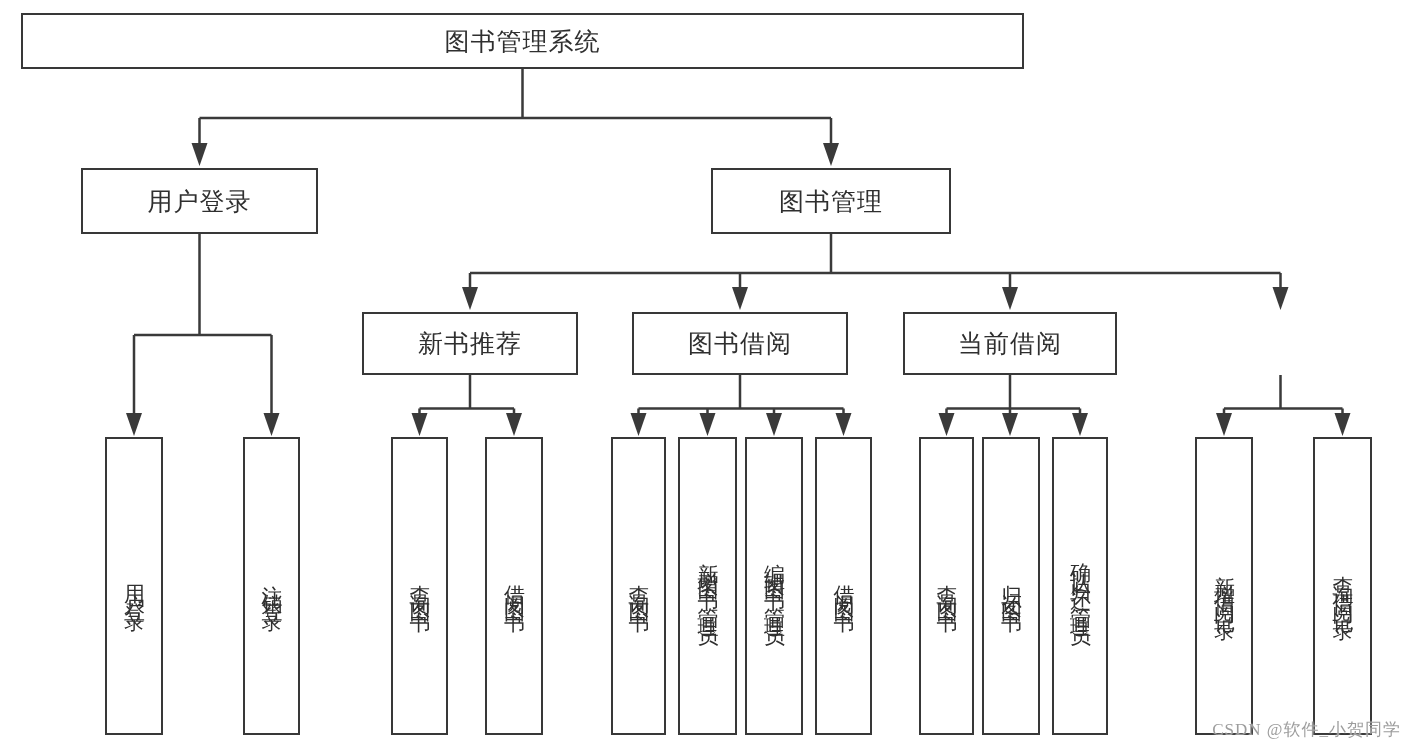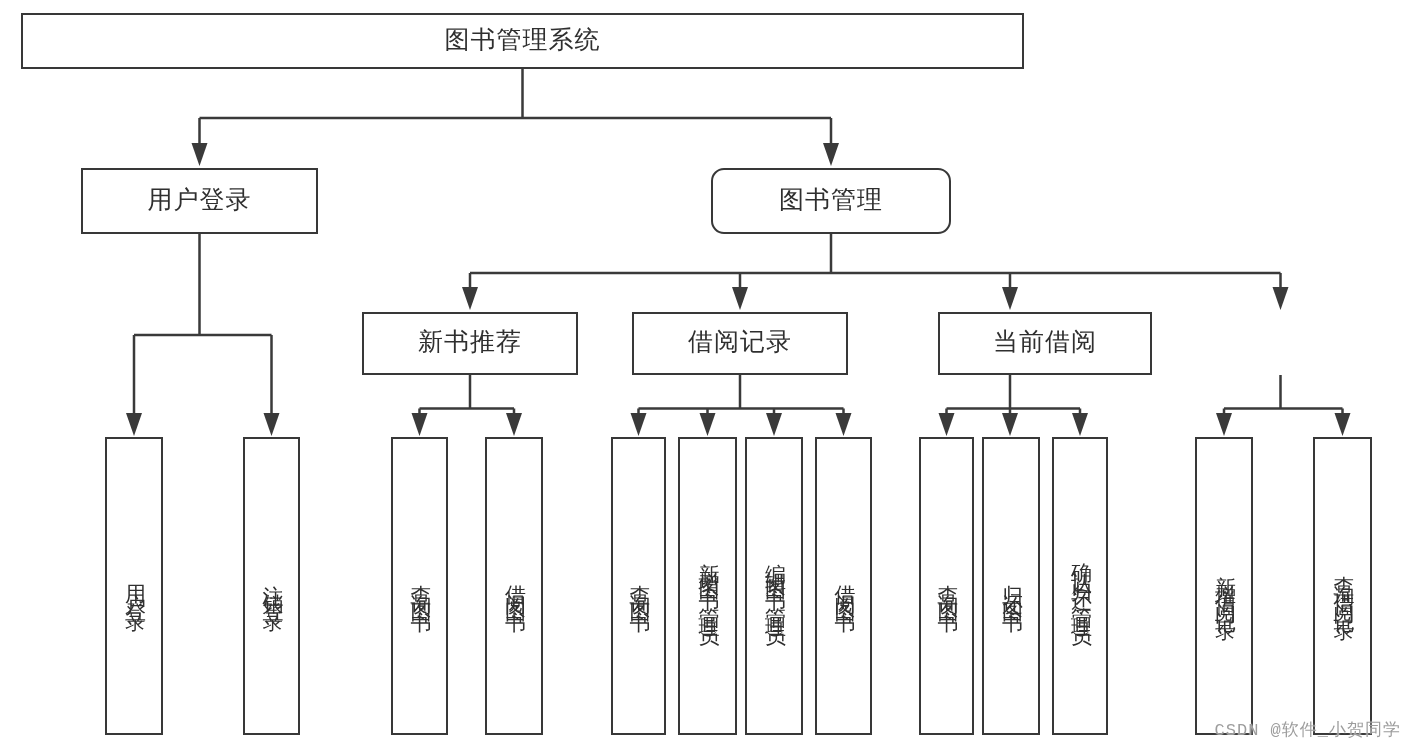--- a/index.html
+++ b/index.html
@@ -7,21 +7,21 @@
     --box-border:#383838;
     --text:#2f2f2f;
     --watermark:#9d9d9d;
     --bg:#ffffff;
   }
   html,body{margin:0;padding:0;background:var(--bg);}
   .canvas{
     position:relative;
     width:1405px;height:747px;
     background:var(--bg);
-    font-family:Liberation Mono, monospace;
+    font-family:Liberation Serif, serif;
     overflow:hidden;
   }
   .connectors{position:absolute;left:0;top:0;width:1405px;height:747px;}
   .node{
     position:absolute;
     box-sizing:border-box;
     background:#fff;
     border:2.5px solid var(--box-border);
     display:flex;align-items:center;justify-content:center;
     color:var(--text);
@@ -83,31 +83,31 @@
     </g>
   </svg>
 
   <div class="node hbox" style="left:21px;top:13px;width:1003px;height:56px;">
     <span>图书管理系统</span>
   </div>
 
   <div class="node hbox" style="left:81px;top:168px;width:237px;height:66px;">
     <span>用户登录</span>
   </div>
-  <div class="node hbox" style="left:711px;top:168px;width:240px;height:66px;border-radius:13px;">
+  <div class="node hbox" style="left:711px;top:168px;width:240px;height:66px;">
     <span>图书管理</span>
   </div>
 
   <div class="node hbox" style="left:362px;top:312px;width:216px;height:63px;">
     <span>新书推荐</span>
   </div>
   <div class="node hbox" style="left:632px;top:312px;width:216px;height:63px;">
-    <span>借阅记录</span>
+    <span>图书借阅</span>
   </div>
-  <div class="node hbox" style="left:903px;top:312px;width:214px;height:63px;margin-left:35px;">
+  <div class="node hbox" style="left:903px;top:312px;width:214px;height:63px;">
     <span>当前借阅</span>
   </div>
 
   <div class="node vbox" style="left:105px;top:437px;width:58px;height:298px;">
     <span>用户登录</span>
   </div>
   <div class="node vbox" style="left:243px;top:437px;width:57px;height:298px;">
     <span>注销登录</span>
   </div>
 

